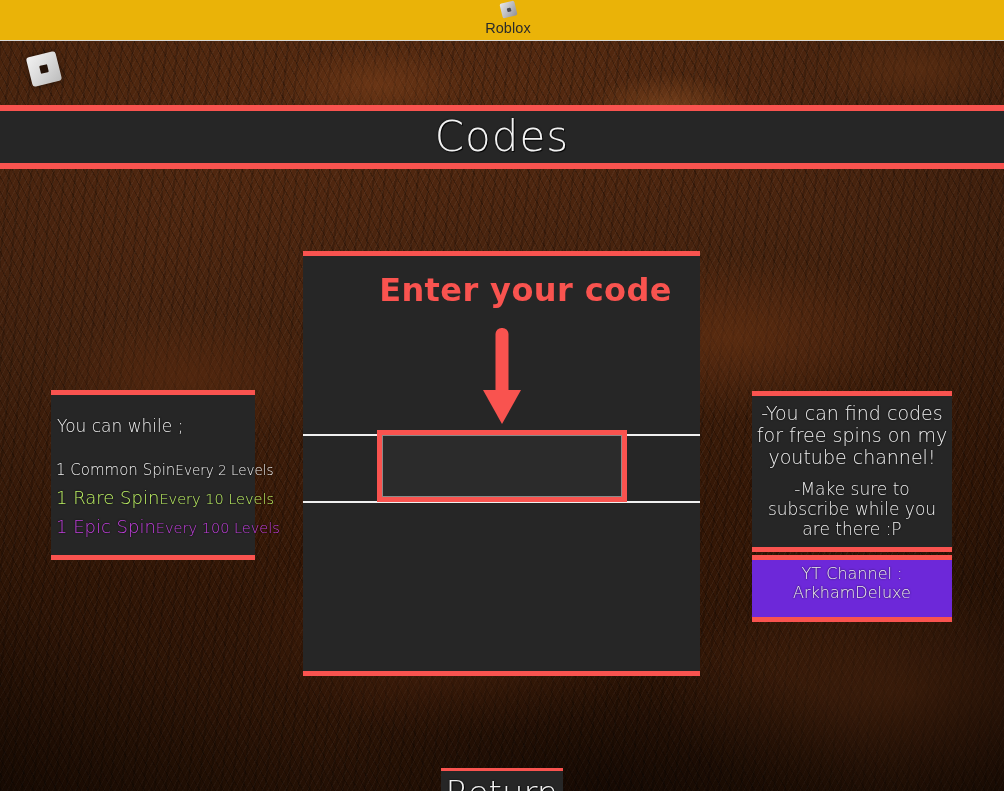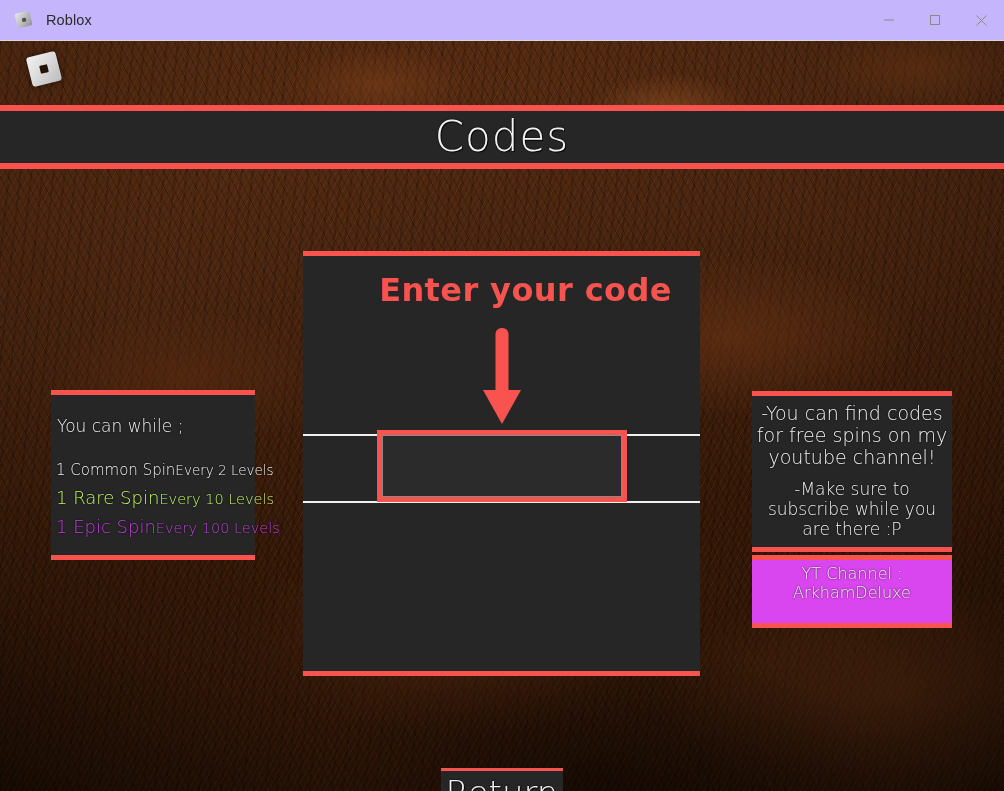--- a/index.html
+++ b/index.html
@@ -18,24 +18,25 @@
     height: 791px;
     background: #1b1b1b;
   }
 
   
   .titlebar {
     position: absolute;
     left: 0; top: 0;
     width: 1004px;
     height: 41px;
-    background: #c4b5fd;
+    background: #eab308;
     border-bottom: 1px solid #d9d9d9;
     display: flex;
     align-items: center;
+    flex-direction: column;
   }
   .tb-icon {
     width: 20px; height: 20px;
     margin-left: 14px;
     position: relative;
     flex: 0 0 auto;
   }
   .tb-icon .rb {
     position: absolute;
     left: 2px; top: 2px;
@@ -317,28 +318,28 @@
     line-height: 1.16;
     text-shadow: 0 0 2px rgba(0,0,0,.9);
   }
   .right-panel-2 {
     position: absolute;
     left: 752px; top: 514px;
     width: 200px;
   }
   .right-panel-2 .rule-red { height: 5px; }
   .rp2-body {
-    background: #d946ef;
+    background: #6d28d9;
     color: #f0f0f0;
     font-family: "DejaVu Sans", sans-serif;
     font-weight: 300;
     text-align: center;
     font-size: 16px;
     line-height: 1.18;
-    padding: 5px 2px 20px 2px;
+    padding: 5px 2px 14px 2px;
     text-shadow: 0 0 2px rgba(0,0,0,.9);
   }
 
   
   .return-btn {
     position: absolute;
     left: 441px; top: 727px;
     width: 122px;
     background: transparent;
     border: none;

